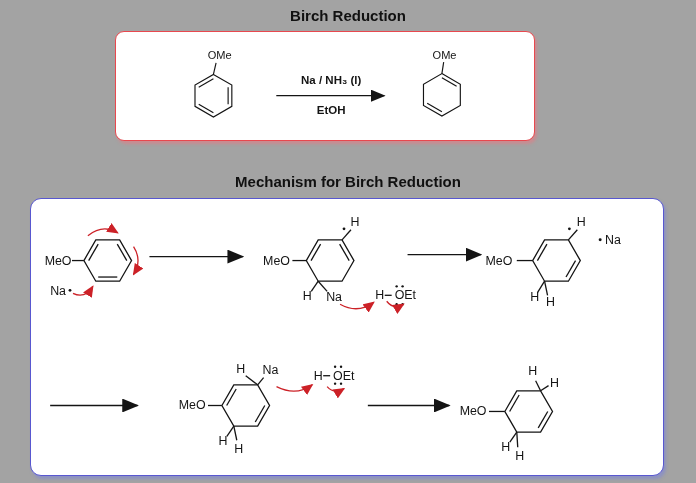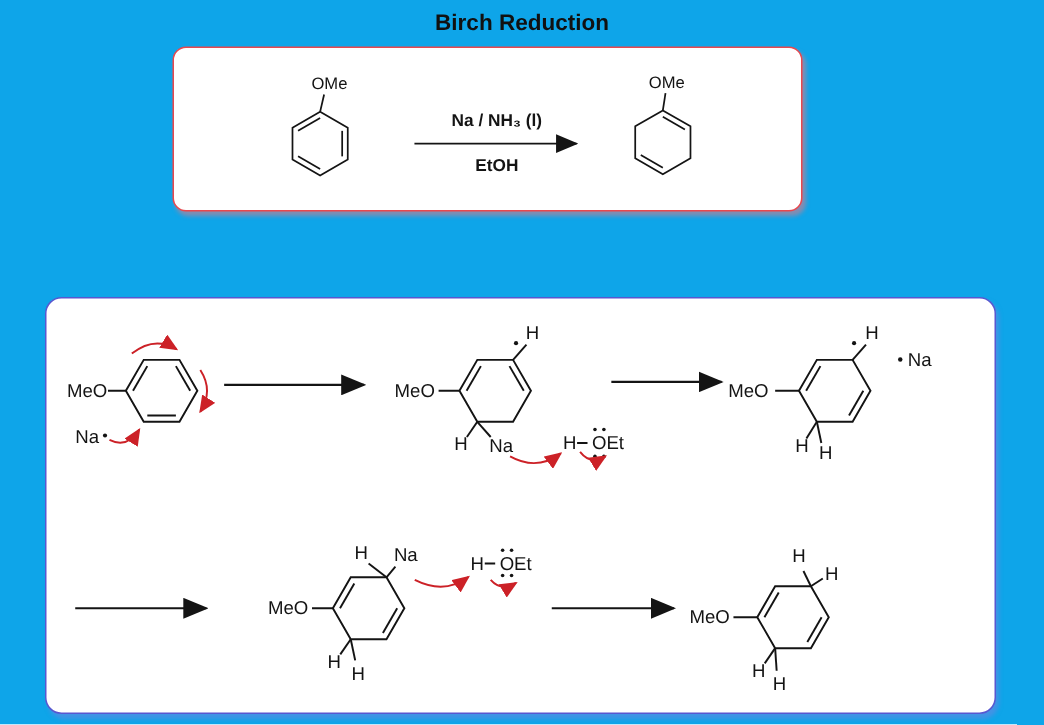--- a/index.html
+++ b/index.html
@@ -1,18 +1,18 @@
 <!DOCTYPE html>
 <html><head>
 <meta charset="utf-8">
 <style>
   * { margin:0; padding:0; box-sizing:border-box; }
   html,body { background:#ffffff; }
   body { width:696px; height:483px; font-family:"Liberation Sans","DejaVu Sans",sans-serif; }
-  .canvas { position:relative; width:696px; height:483px; background:#0ea5e9; overflow:hidden; }
+  .canvas { position:relative; width:696px; height:483px; background:#a3a3a3; overflow:hidden; }
   .fig-title { position:absolute; left:0; width:100%; text-align:center; font-size:15px; font-weight:bold; color:#111; }
   #title-scheme { top:7px; }
   #title-mech { top:173px; }
   .scheme-box { position:absolute; left:115px; top:31px; width:420px; height:110px;
                 border:1.6px solid #e8484e; border-radius:9px; background:#fff;
                 box-shadow:2px 3px 3px rgba(235,120,130,0.55); }
   .mech-box { position:absolute; left:30px; top:198px; width:634px; height:278px;
               border:1.6px solid #5857d0; border-radius:11px; background:#fff;
               box-shadow:2px 3px 3px rgba(120,130,225,0.5); }
   svg { display:block; width:100%; height:100%; }
@@ -53,20 +53,21 @@
       <g>
         <text x="371" y="24" text-anchor="middle">OMe</text>
         <line class="bond" x1="368" y1="41" x2="370" y2="28"></line>
         <polygon class="bond" points="368,41 388.8,53 388.8,77 368,89 347.2,77 347.2,53"></polygon>
         <line class="bond" x1="368" y1="45.8" x2="384.6" y2="55.4"></line>
         <line class="bond" x1="368" y1="84.2" x2="351.4" y2="74.6"></line>
       </g>
     </svg>
   </div>
 
+  <div class="fig-title" id="title-mech">Mechanism for Birch Reduction</div>
 
   <div class="mech-box">
     <svg viewBox="0 0 634 278">
       <defs>
         <marker id="mech-arrow" markerWidth="12" markerHeight="10" refX="11" refY="5" orient="auto">
           <path d="M0,0 L12,5 L0,10 Z" fill="#141414"></path>
         </marker>
         <marker id="mech-arrow-red" markerWidth="9" markerHeight="8" refX="8" refY="4" orient="auto">
           <path d="M0,0 L9,4 L0,8 Z" fill="#cc2127"></path>
         </marker>

